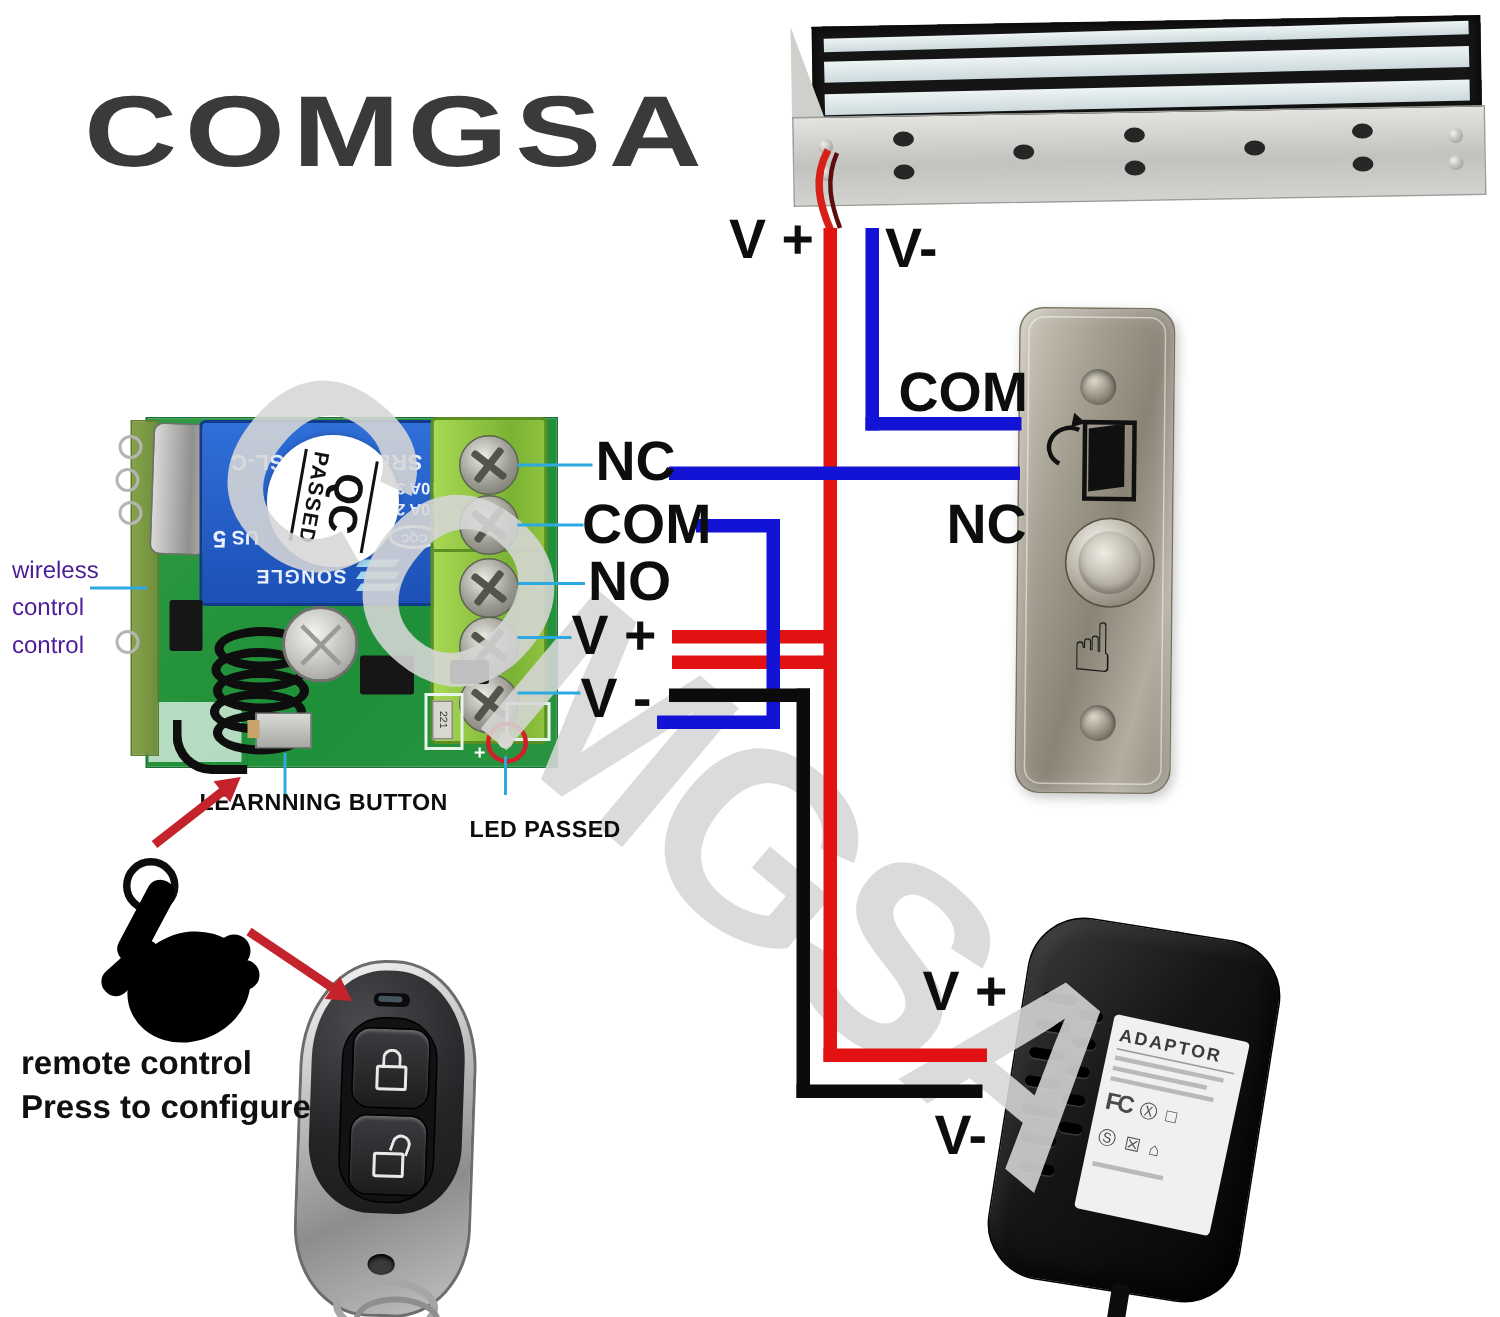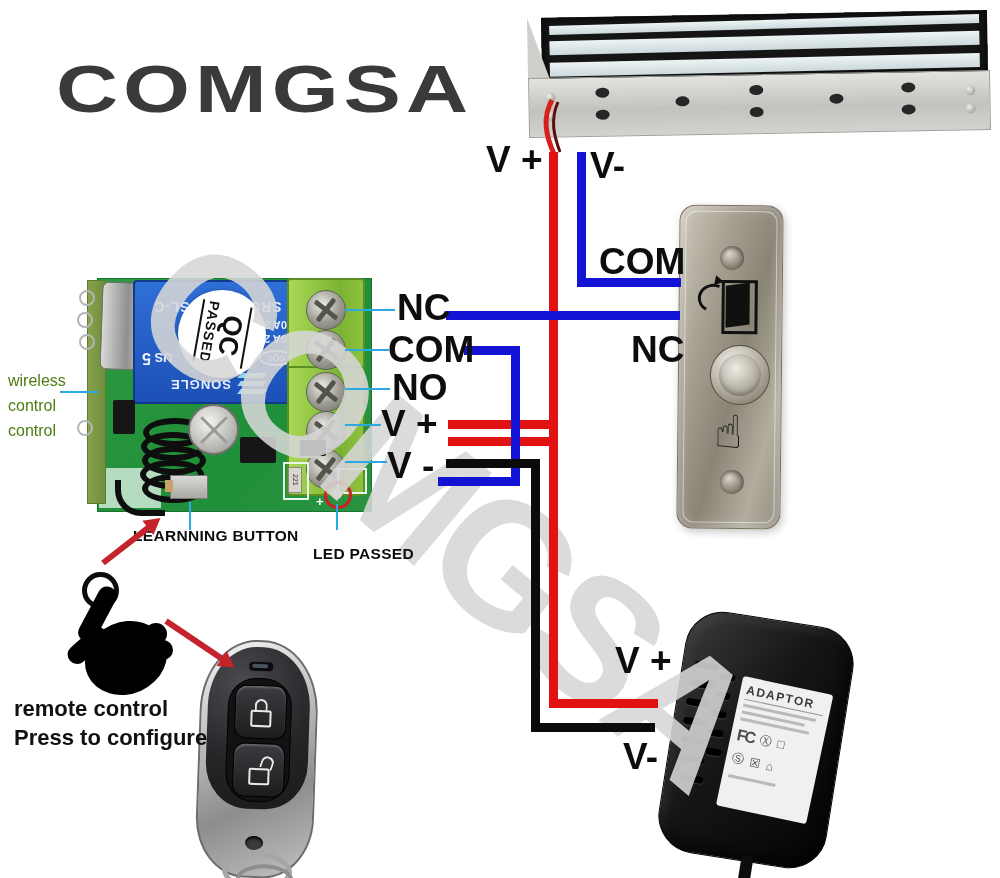--- a/index.html
+++ b/index.html
@@ -7,21 +7,21 @@
           font-family:"Liberation Sans",sans-serif;}
   .abs{position:absolute;}
   
   .lbl{position:absolute;font-weight:bold;color:#0d0d0d;line-height:1;letter-spacing:0px;z-index:8;white-space:nowrap;}
   .lbl-big{font-size:37px;}
   .lbl-small{font-size:15.5px;letter-spacing:.3px;}
   .logo{position:absolute;left:56px;top:50px;font-size:86px;font-weight:bold;color:#3a3a3c;
         letter-spacing:5px;transform:scaleY(.78);transform-origin:0 0;z-index:3;}
   .watermark{position:absolute;left:228px;top:198px;font-size:176px;font-weight:bold;color:#d7d7d7;
         letter-spacing:-10px;transform:rotate(40deg);transform-origin:0 0;z-index:4;opacity:.88;white-space:nowrap;}
-  .module-note{position:absolute;left:8px;top:369px;font-size:16px;color:#4d7c0f;line-height:1.55;z-index:8;}
+  .module-note{position:absolute;left:8px;top:369px;font-size:16px;color:#4c1d95;line-height:1.55;z-index:8;}
   .press-note{position:absolute;left:14px;top:694px;font-size:22px;font-weight:bold;color:#101010;line-height:1.32;z-index:8;}
   
   .wire{position:absolute;z-index:6;}
   .w-red{background:#e31212;}
   .w-blue{background:#1313d6;}
   .w-black{background:#0b0b0b;}
   .cyan{position:absolute;background:#2da9e1;z-index:7;}
   
   .arrow{position:absolute;height:6px;background:#c4232b;z-index:9;transform-origin:0 50%;}
   .arrow:after{content:"";position:absolute;right:-15px;top:-6px;border-left:16px solid #c4232b;

